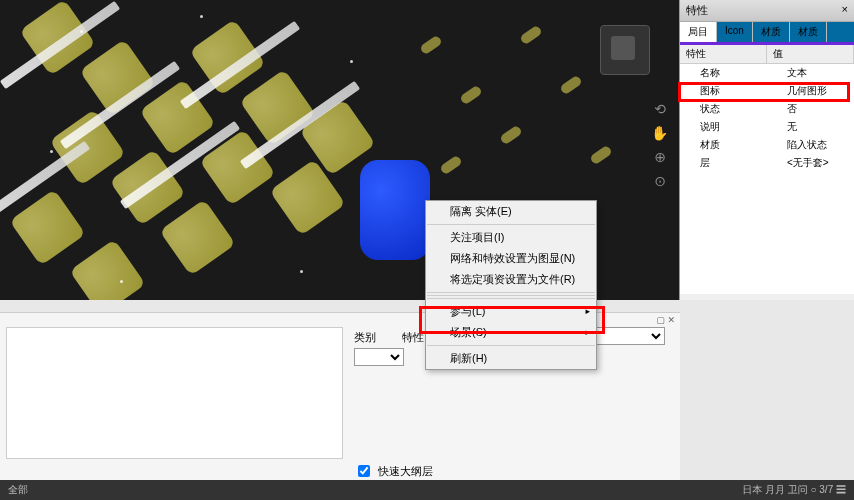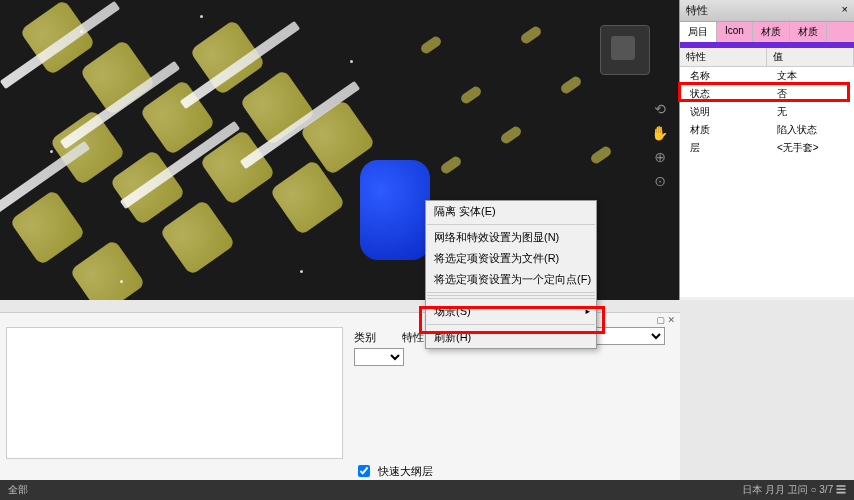--- a/index.html
+++ b/index.html
@@ -8,42 +8,42 @@
 .cube{width:55px;height:55px;background:radial-gradient(circle at 30% 30%,#e8e070,#c4bd3a);border-radius:8px;opacity:0.75}
 .bar{width:140px;height:10px;background:linear-gradient(90deg,#fff,#ddd);border-radius:2px;opacity:0.85}
 .pill{width:22px;height:10px;background:#d4ca50;border-radius:5px;opacity:0.6}
 .blue-obj{position:absolute;left:360px;top:160px;width:70px;height:100px;background:radial-gradient(circle at 30% 30%,#2d5bff,#0a2bc8);border-radius:18px}
 .dot{position:absolute;width:3px;height:3px;background:#fff;border-radius:50%;opacity:0.8}
 .navcube{position:absolute;right:30px;top:25px;width:48px;height:48px;border:1px solid #555;background:#333;border-radius:4px}
 .navcube::after{content:"";position:absolute;left:10px;top:10px;width:24px;height:24px;background:#555;border-radius:3px}
 .navtools{position:absolute;right:10px;top:95px;width:20px}
 .navtools div{width:20px;height:20px;margin:4px 0;color:#888;text-align:center;line-height:20px;font-size:14px}
 .ctx{position:absolute;left:425px;top:200px;width:170px;background:#f0f0f0;border:1px solid #999;box-shadow:2px 2px 6px rgba(0,0,0,0.3);z-index:50}
-.ctx-item{padding:3px 10px 3px 8px;white-space:nowrap;position:relative;font-size:11px;line-height:15px;cursor:default}
+.ctx-item{padding:3px 10px 3px 24px;white-space:nowrap;position:relative;font-size:11px;line-height:15px;cursor:default}
 .ctx-sep{height:1px;background:#ccc;margin:2px 1px}
 .ctx-check::before{content:"✓";position:absolute;left:6px}
 .ctx-arrow::after{content:"▸";position:absolute;right:6px;font-size:9px}
 .ctx-hl{position:absolute;left:419px;top:306px;width:180px;height:22px;border:3px solid red;z-index:60;pointer-events:none}
 .bottom-panel{position:absolute;left:0;top:312px;width:680px;height:186px;background:#f5f5f5;border-top:1px solid #ccc}
 .panel-inner{position:absolute;left:6px;top:14px;width:335px;height:130px;background:#fff;border:1px solid #ccc}
 .panel-right{position:absolute;left:350px;top:14px;width:330px}
 .form-row{margin:3px 0;display:flex;align-items:center;gap:5px;padding-left:4px}
 .form-row label{font-size:11px}
 .dropdown{height:18px;border:1px solid #999;background:#fff;font-size:11px;min-width:50px}
 .chk{width:12px;height:12px}
 .props{position:absolute;right:0;top:0;width:174px;height:300px;background:#f0f0f0;border-left:1px solid #999}
 .props-title{background:linear-gradient(#e0e0e0,#c8c8c8);padding:3px 6px;font-size:11px;border-bottom:1px solid #aaa;display:flex;justify-content:space-between}
-.props-tabs{display:flex;background:#f9a8d4;border-bottom:6px solid #6d28d9}
+.props-tabs{display:flex;background:#0369a1;border-bottom:3px solid #6d28d9}
 .props-tab{padding:3px 8px;font-size:10px;border-right:1px solid #bbb;cursor:default}
 .props-tab.active{background:#fff}
 .props-head{display:flex;background:#eee;border-bottom:1px solid #ccc}
 .props-head span{padding:2px 6px;font-size:10px;flex:1;border-right:1px solid #ccc}
 .props-body{background:#fff;height:230px;overflow:auto}
 .prop-row{display:flex;font-size:10px}
-.prop-row span{padding:2px 10px;flex:1;white-space:nowrap;overflow:hidden}
+.prop-row span{padding:2px 20px;flex:1;white-space:nowrap;overflow:hidden}
 .prop-hl{position:absolute;right:4px;top:82px;width:166px;height:14px;border:3px solid red;z-index:60;pointer-events:none}
 .statusbar{position:absolute;left:0;bottom:0;width:854px;height:20px;background:#333;color:#bbb;font-size:10px;display:flex;align-items:center;padding:0 8px;box-sizing:border-box;justify-content:flex-end;gap:10px}
 .panel-controls{position:absolute;right:5px;top:2px;font-size:9px;color:#666}
 </style>
 </head>
 <body>
 
 <div class="viewport">
 
   <div class="shape cube" style="left:30px;top:10px"></div>
@@ -86,26 +86,27 @@
     <div>⟲</div>
     <div>✋</div>
     <div>⊕</div>
     <div>⊙</div>
   </div>
 </div>
 
 <div class="ctx" id="ctx">
     <div class="ctx-item">隔离 实体(E)</div>
     <div class="ctx-sep"></div>
+    <div class="ctx-item">关注项目(I)</div>
     <div class="ctx-item">网络和特效设置为图显(N)</div>
     <div class="ctx-item">将选定项资设置为文件(R)</div>
-    <div class="ctx-item">将选定项资设置为一个定向点(F)</div>
     <div class="ctx-sep"></div>
     <div class="ctx-sep"></div>
     <div class="ctx-sep"></div>
+    <div class="ctx-item ctx-arrow">参与(L)</div>
     <div class="ctx-item ctx-arrow">场景(S)</div>
     <div class="ctx-sep"></div>
     <div class="ctx-item">刷新(H)</div>
   </div>
 <div class="ctx-hl"></div>
 
 <div class="props">
   <div class="props-title">
     <span>特性</span>
     <span>×</span>
@@ -117,20 +118,24 @@
       <div class="props-tab">材质</div>
     </div>
   <div class="props-head">
     <span>特性</span>
     <span>值</span>
   </div>
   <div class="props-body" id="pbody">
       <div class="prop-row">
         <span>名称</span>
         <span>文本</span>
+      </div>
+      <div class="prop-row">
+        <span>图标</span>
+        <span>几何图形</span>
       </div>
       <div class="prop-row">
         <span>状态</span>
         <span>否</span>
       </div>
       <div class="prop-row">
         <span>说明</span>
         <span>无</span>
       </div>
       <div class="prop-row">

